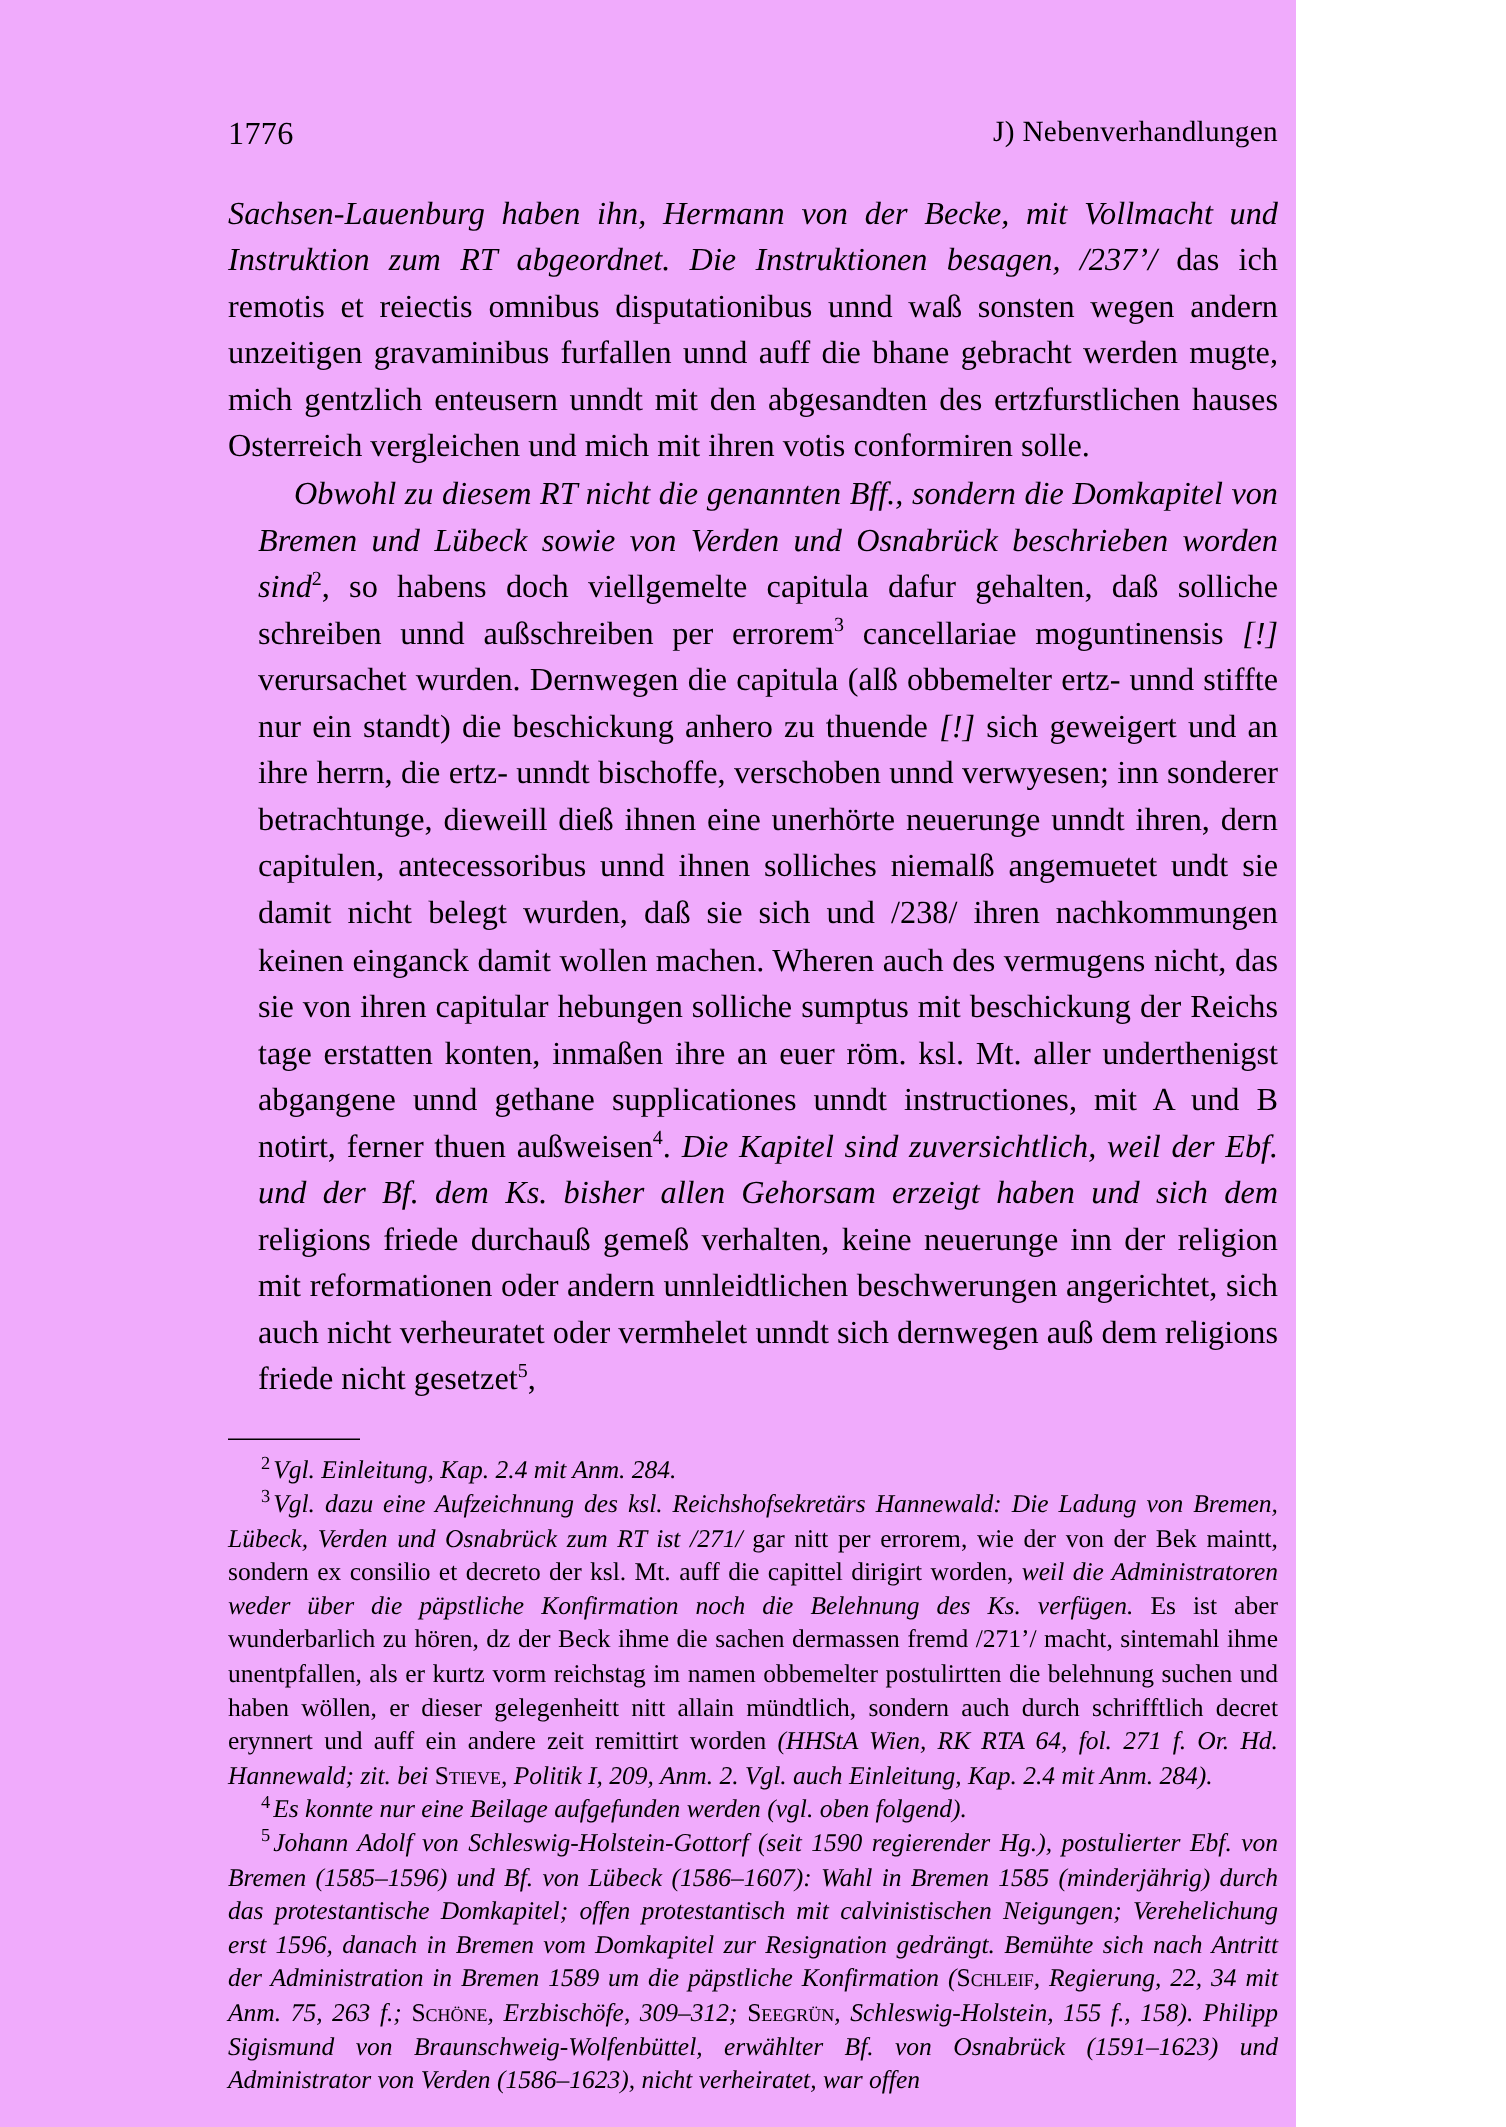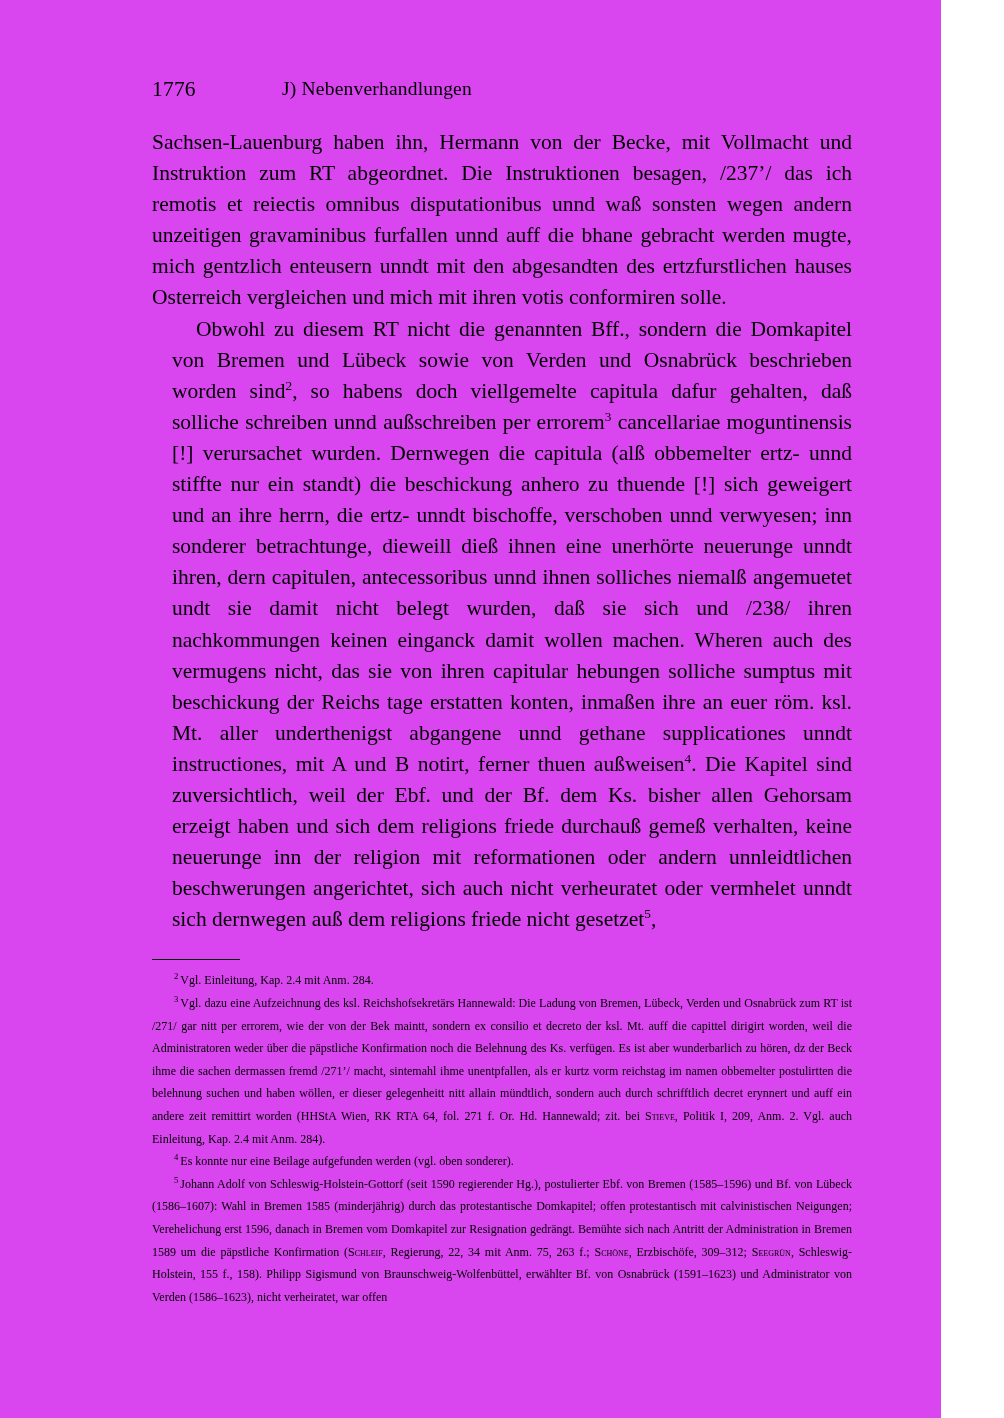--- a/index.html
+++ b/index.html
@@ -6,23 +6,23 @@
     margin: 0;
     padding: 0;
     background: #ffffff;
   }
   body {
     font-family: "Liberation Serif", "DejaVu Serif", serif;
     color: #000000;
   }
   .page {
     position: relative;
-    width: 941px;
+    width: 864px;
     height: 1418px;
-    background: #d946ef;
+    background: #f0abfc;
     box-sizing: border-box;
     overflow: hidden;
   }
   .content {
     position: absolute;
     left: 152px;
     top: 72px;
     width: 700px;
   }
 
@@ -37,58 +37,58 @@
   .runhead .folio {
     position: absolute;
     left: 0;
     top: 0;
   }
   .runhead .title {
     position: absolute;
     left: 0;
     right: 0;
     top: 0;
-    text-align: left;
+    text-align: right;
     padding-left: 130px;
     font-size: 19.5px;
   }
 
   
   .body-text {
     margin-top: 21px;
     font-size: 21.5px;
     line-height: 31.1px;
     text-align: justify;
     text-justify: inter-word;
     hyphens: manual;
   }
   .body-text p {
     margin: 0;
   }
   .body-text p.indent {
     text-indent: 24px;
     margin-left: 20px;
   }
-  .it { }
+  .it { font-style: italic; }
   sup {
     font-size: 0.62em;
     vertical-align: super;
     line-height: 0;
   }
 
   
   .fn-rule {
     margin-top: 24px;
     width: 88px;
     height: 1px;
     background: #000;
   }
   .footnotes {
     margin-top: 9px;
-    font-size: 12px;
+    font-size: 17px;
     line-height: 22.6px;
     text-align: justify;
     text-justify: inter-word;
   }
   .footnotes p {
     margin: 0 0 0 0;
   }
   .fn-marker {
     font-size: 0.72em;
     vertical-align: super;
@@ -123,20 +123,20 @@
     </div>
 
     <div class="fn-rule"></div>
 
     <div class="footnotes">
 
       <p><span class="fn-first-indent"></span><sup class="fn-marker">2</sup><span class="it">Vgl. Einleitung, Kap. 2.4 mit Anm. 284.</span></p>
 
       <p><span class="fn-first-indent"></span><sup class="fn-marker">3</sup><span class="it">Vgl. dazu eine Aufzeichnung des ksl. Reichshofsekretärs Hannewald: Die Ladung von Bremen, Lübeck, Verden und Osnabrück zum RT ist /271/</span><span> gar nitt per errorem, wie der von der Bek maintt, sondern ex consilio et decreto der ksl. Mt. auff die capittel dirigirt worden, </span><span class="it">weil die Administratoren weder über die päpstliche Konfirmation noch die Belehnung des Ks. verfügen.</span><span> Es ist aber wunderbarlich zu hören, dz der Beck ihme die sachen dermassen fremd /271’/ macht, sintemahl ihme unentpfallen, als er kurtz vorm reichstag im namen obbemelter postulirtten die belehnung suchen und haben wöllen, er dieser gelegenheitt nitt allain mündtlich, sondern auch durch schrifftlich decret erynnert und auff ein andere zeit remittirt worden </span><span class="it">(HHStA Wien, RK RTA 64, fol. 271 f. Or. Hd. Hannewald; zit. bei </span><span class="sc-it">Stieve</span><span class="it">, Politik I, 209, Anm. 2. Vgl. auch Einleitung, Kap. 2.4 mit Anm. 284).</span></p>
 
-      <p><span class="fn-first-indent"></span><sup class="fn-marker">4</sup><span class="it">Es konnte nur eine Beilage aufgefunden werden (vgl. oben sonderer).</span></p>
+      <p><span class="fn-first-indent"></span><sup class="fn-marker">4</sup><span class="it">Es konnte nur eine Beilage aufgefunden werden (vgl. oben folgend).</span></p>
 
       <p><span class="fn-first-indent"></span><sup class="fn-marker">5</sup><span class="it">Johann Adolf von Schleswig-Holstein-Gottorf (seit 1590 regierender Hg.), postulierter Ebf. von Bremen (1585–1596) und Bf. von Lübeck (1586–1607): Wahl in Bremen 1585 (minderjährig) durch das protestantische Domkapitel; offen protestantisch mit calvinistischen Neigungen; Verehelichung erst 1596, danach in Bremen vom Domkapitel zur Resignation gedrängt. Bemühte sich nach Antritt der Administration in Bremen 1589 um die päpstliche Konfirmation (</span><span class="sc-it">Schleif</span><span class="it">, Regierung, 22, 34 mit Anm. 75, 263 f.; </span><span class="sc-it">Schöne</span><span class="it">, Erzbischöfe, 309–312; </span><span class="sc-it">Seegrün</span><span class="it">, Schleswig-Holstein, 155 f., 158). Philipp Sigismund von Braunschweig-Wolfenbüttel, erwählter Bf. von Osnabrück (1591–1623) und Administrator von Verden (1586–1623), nicht verheiratet, war offen</span></p>
 
     </div>
 
   </div>
 </div>
 
 </body></html>

